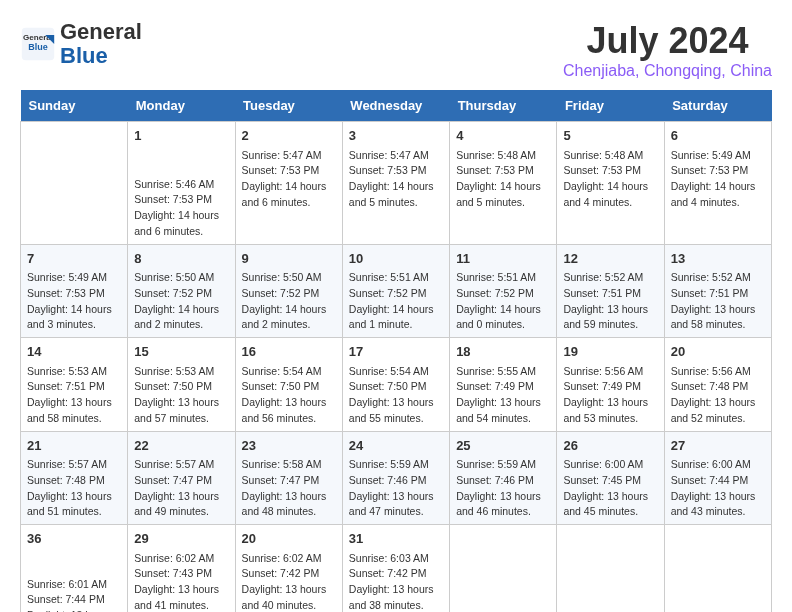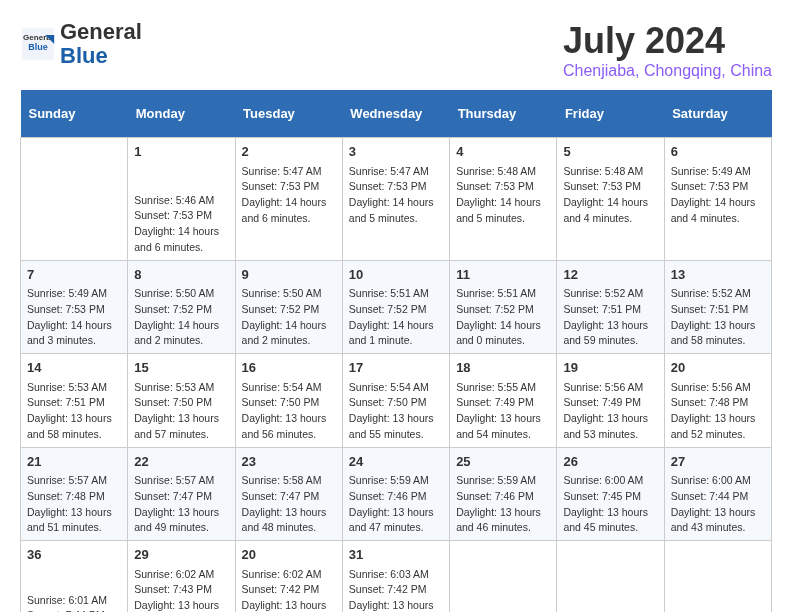--- a/index.html
+++ b/index.html
@@ -26,41 +26,41 @@
       color: #333;
       line-height: 1.1;
     }
     .logo-text .blue { color: #1a5fa8; }
     .logo-icon {
       width: 36px;
       height: 36px;
       margin-right: 4px;
     }
     .title-block {
-      text-align: left;
+      text-align: center;
     }
     .month-title {
       font-size: 36px;
       font-weight: bold;
       color: #333;
     }
     .location {
       font-size: 16px;
       color: #8b5cf6;
     }
     table {
       width: 100%;
       border-collapse: collapse;
       font-size: 11px;
     }
     thead tr th {
       background-color: #2e6db4;
       color: #fff;
       text-align: left;
-      padding: 16px 8px;
+      padding: 8px 8px;
       font-size: 13px;
       font-weight: bold;
     }
     tbody tr td {
       border: 1px solid #ccc;
       vertical-align: top;
       padding: 4px 6px;
       height: 80px;
       color: #333;
       line-height: 1.5;

